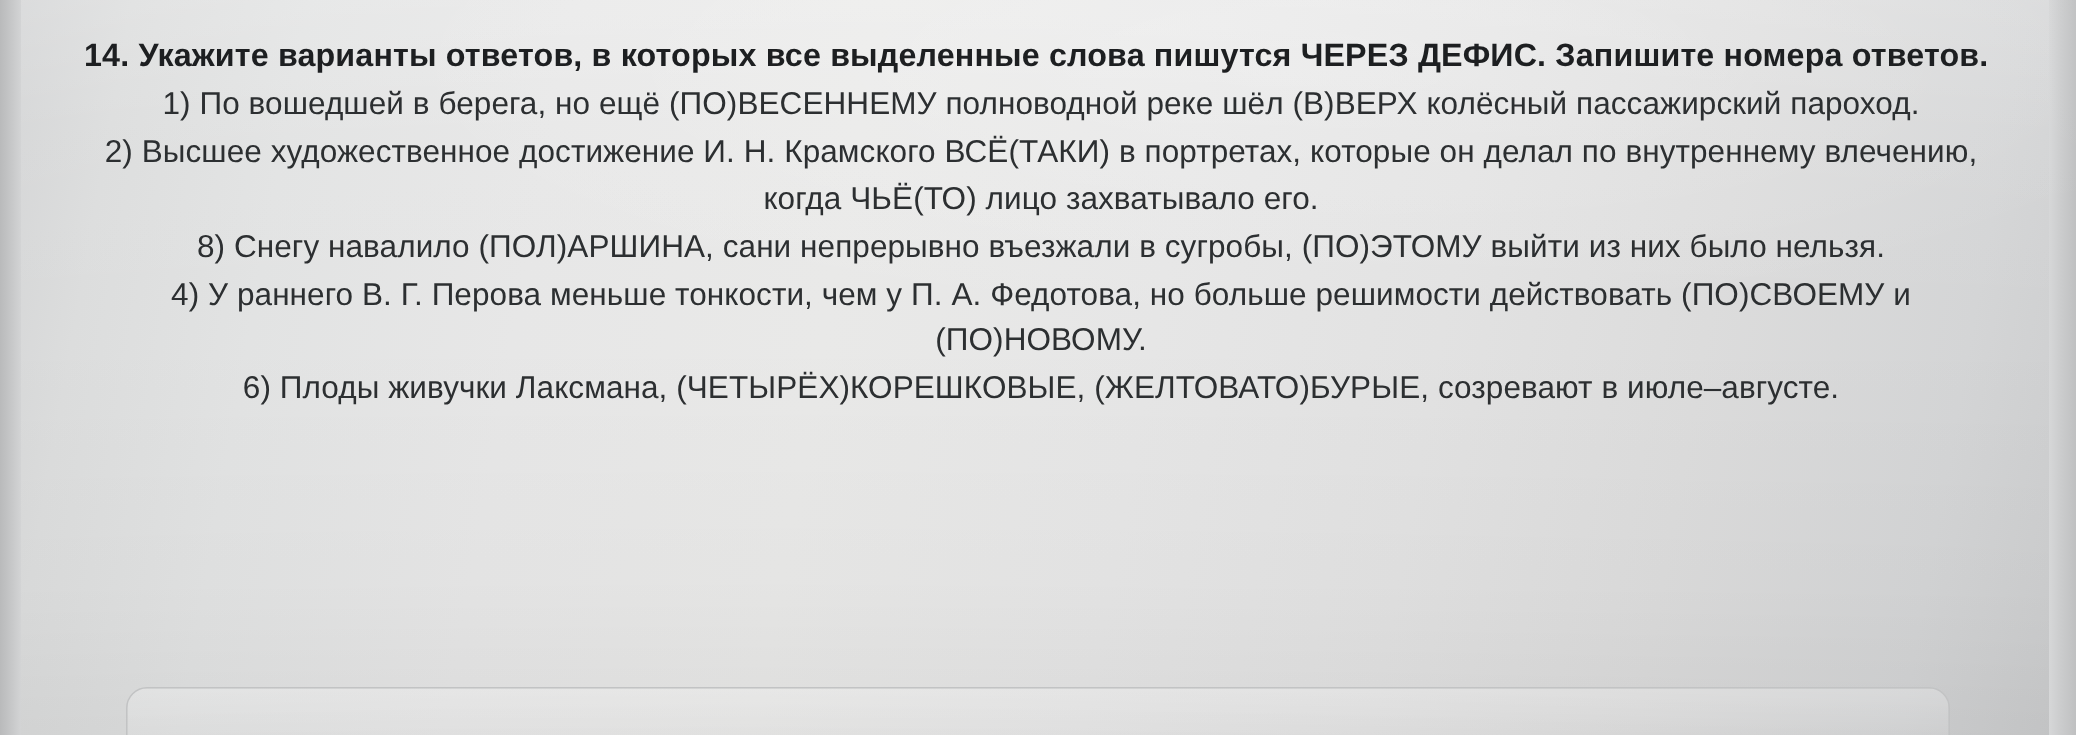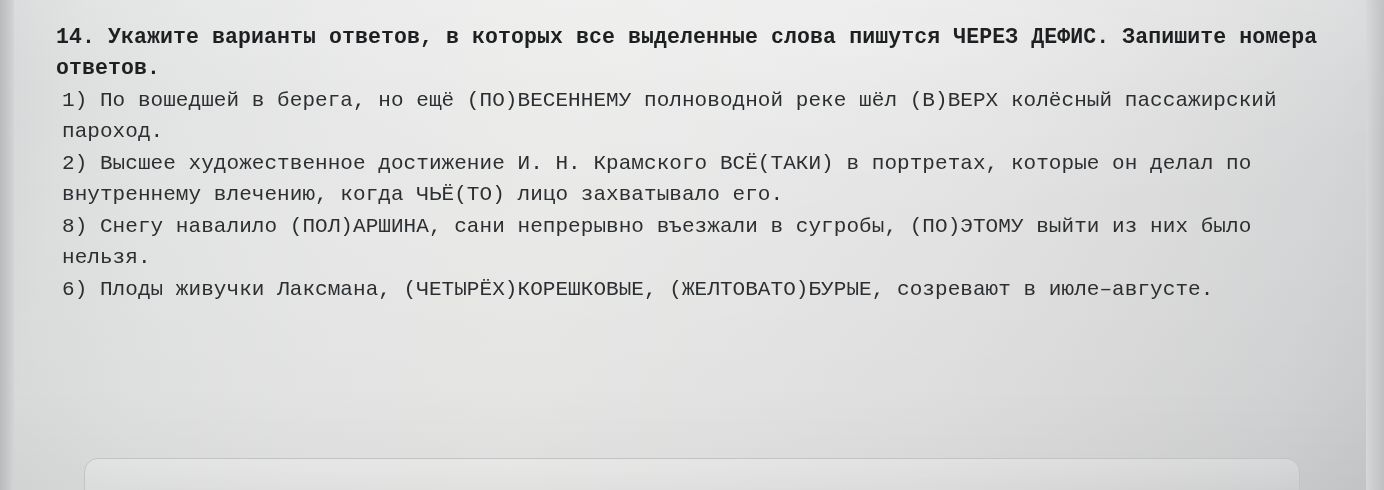--- a/index.html
+++ b/index.html
@@ -22,21 +22,20 @@
         #d2d3d4 0%,
         #dcdddd 6%,
         #e2e3e3 14%,
         #e7e7e7 26%,
         #e9e9e8 40%,
         #e6e6e6 55%,
         #e2e2e2 68%,
         #dcdcdc 80%,
         #d4d5d6 92%,
         #cbcccd 100%);
-    font-family: Liberation Mono, monospace;
   }
   
   .page::before {
     content: "";
     position: absolute;
     inset: 0;
     background:
       linear-gradient(180deg,
         rgba(255,255,255,0.18) 0%,
         rgba(255,255,255,0.05) 18%,
@@ -82,20 +81,21 @@
     list-style: none;
   }
   .option {
     font-size: 21px;
     color: #2c2f31;
     line-height: 1.47;
     margin: 0 0 1px 0;
     padding-left: 6px;
     text-indent: 0;
     letter-spacing: 0.05px;
+    text-align: center;
   }
   .option .opt-text {
     display: inline;
   }
   
   .bottom-card {
     position: absolute;
     left: 84px;
     right: 84px;
     bottom: -26px;
@@ -130,19 +130,22 @@
       <li class="option">
         <span class="opt-text">1) По вошедшей в берега, но ещё (ПО)ВЕСЕННЕМУ полноводной реке шёл (В)ВЕРХ колёсный пассажирский пароход.</span>
       </li>
       <li class="option">
         <span class="opt-text">2) Высшее художественное достижение И. Н. Крамского ВСЁ(ТАКИ) в портретах, которые он делал по внутреннему влечению, когда ЧЬЁ(ТО) лицо захватывало его.</span>
       </li>
       <li class="option">
         <span class="opt-text">8) Снегу навалило (ПОЛ)АРШИНА, сани непрерывно въезжали в сугробы, (ПО)ЭТОМУ выйти из них было нельзя.</span>
       </li>
       <li class="option">
+        <span class="opt-text">4) У раннего В. Г. Перова меньше тонкости, чем у П. А. Федотова, но больше решимости действовать (ПО)СВОЕМУ и (ПО)НОВОМУ.</span>
+      </li>
+      <li class="option">
         <span class="opt-text">6) Плоды живучки Лаксмана, (ЧЕТЫРЁХ)КОРЕШКОВЫЕ, (ЖЕЛТОВАТО)БУРЫЕ, созревают в июле–августе.</span>
       </li>
     </ul>
   </div>
 
   <div class="bottom-card"></div>
 </div>
 
 </body></html>

